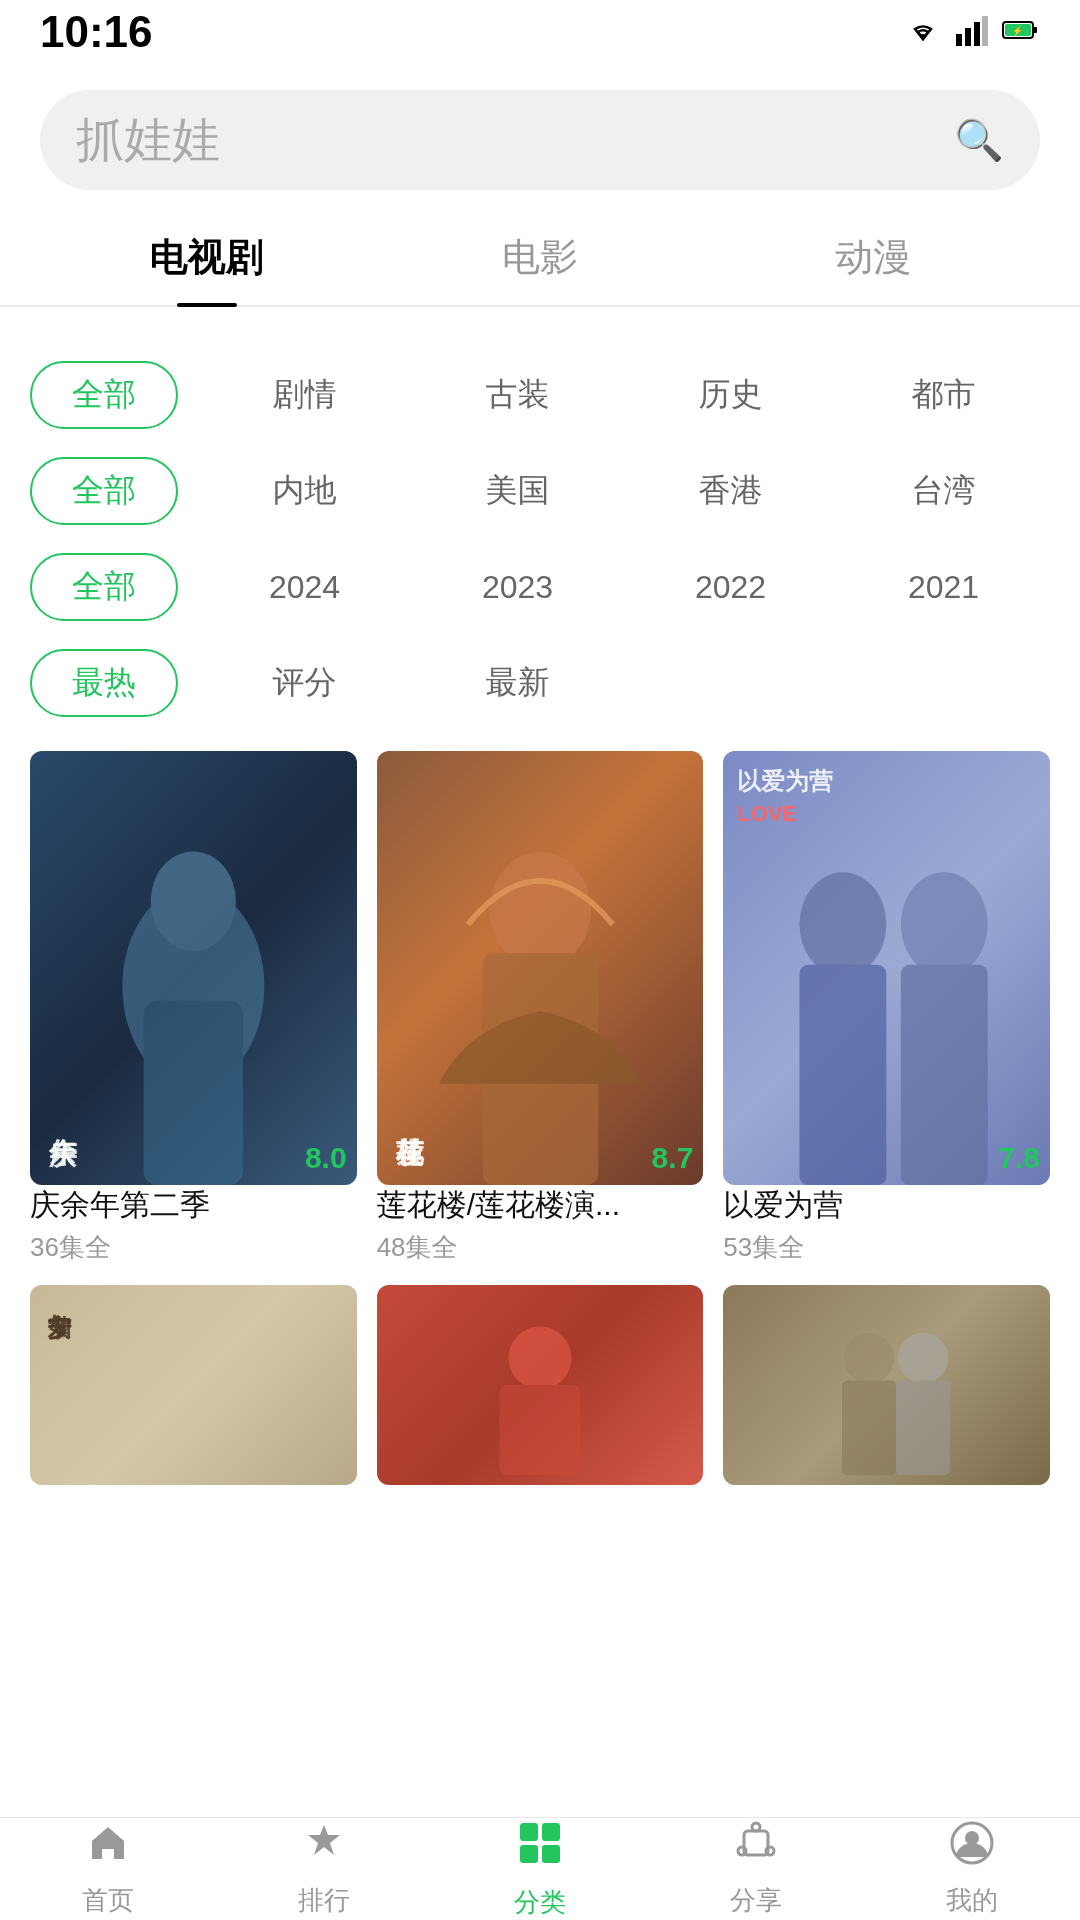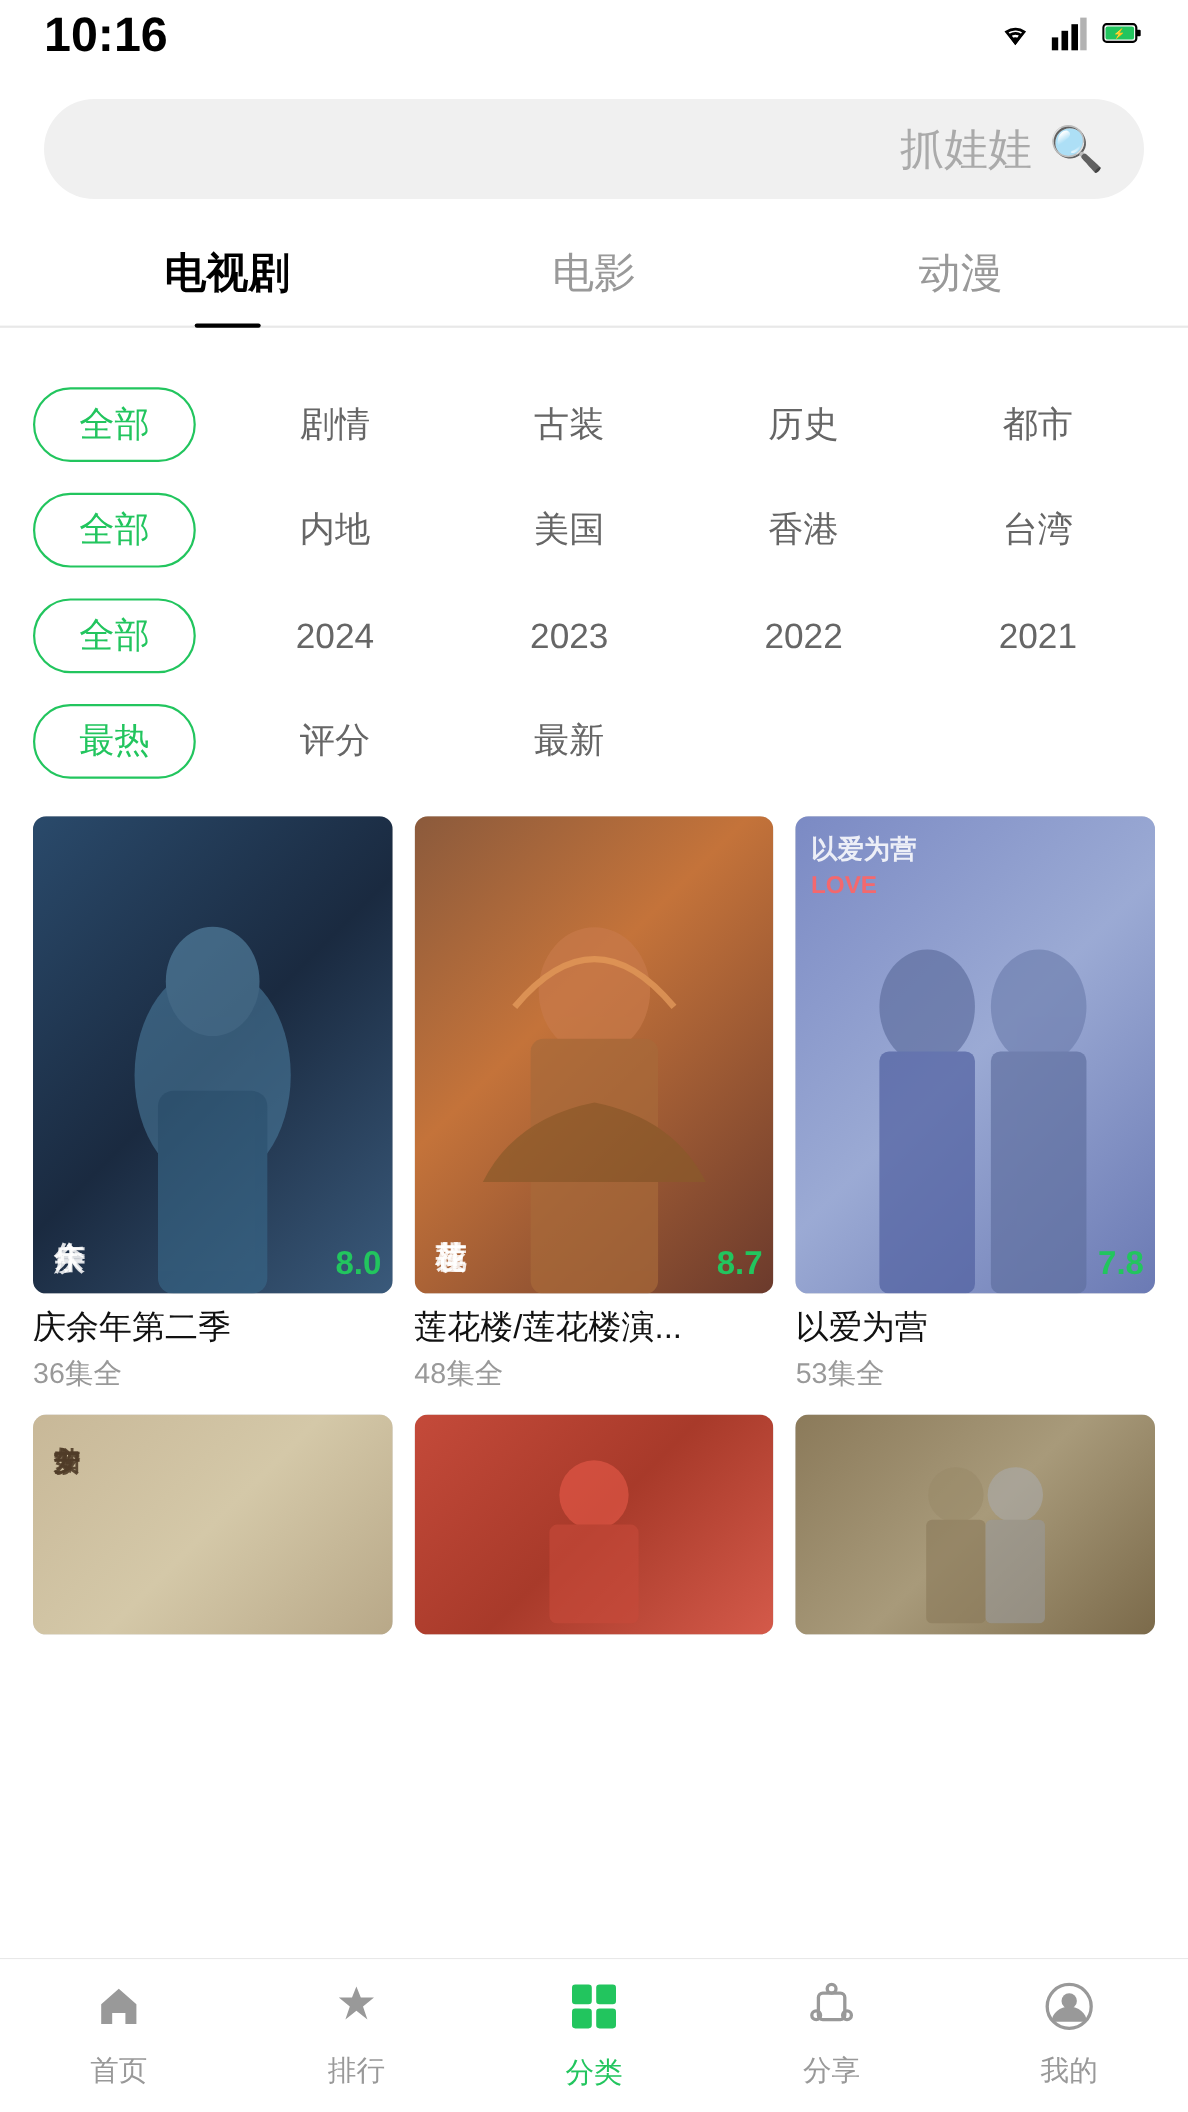--- a/index.html
+++ b/index.html
@@ -39,22 +39,22 @@
     .search-bar {
       display: flex;
       align-items: center;
       background: #f0f0f0;
       border-radius: 50px;
       padding: 18px 36px;
       gap: 16px;
     }
     .search-placeholder {
       flex: 1;
-      text-align: right;
-      font-size: 40px;
+      text-align: left;
+      font-size: 48px;
       color: #aaa;
     }
     .search-icon-btn {
       font-size: 40px;
       color: #222;
       cursor: pointer;
     }
 
     
     .category-tabs {
@@ -154,21 +154,20 @@
       position: absolute;
       bottom: 10px;
       right: 10px;
       color: #22c55e;
       font-size: 30px;
       font-weight: 600;
     }
     .card-title {
       font-size: 30px;
       color: #111;
-      margin-top: 10px;
       font-weight: 500;
       white-space: nowrap;
       overflow: hidden;
       text-overflow: ellipsis;
     }
     .card-subtitle {
       font-size: 26px;
       color: #999;
       margin-top: 4px;
     }
@@ -180,21 +179,21 @@
     .card-bg-4 { background: linear-gradient(135deg, #c8b898 0%, #d4c8a8 50%, #b8a888 100%); }
     .card-bg-5 { background: linear-gradient(135deg, #c44a3a 0%, #a83a2a 50%, #d45a4a 100%); }
     .card-bg-6 { background: linear-gradient(135deg, #8b7a5a 0%, #a89a7a 50%, #7b6a4a 100%); }
 
     
     .bottom-nav {
       position: fixed;
       bottom: 0;
       left: 0;
       width: 1080px;
-      height: 140px;
+      height: 103px;
       background: #fff;
       border-top: 1px solid #e8e8e8;
       display: flex;
       align-items: center;
       justify-content: space-around;
     }
     .nav-item {
       display: flex;
       flex-direction: column;
       align-items: center;

